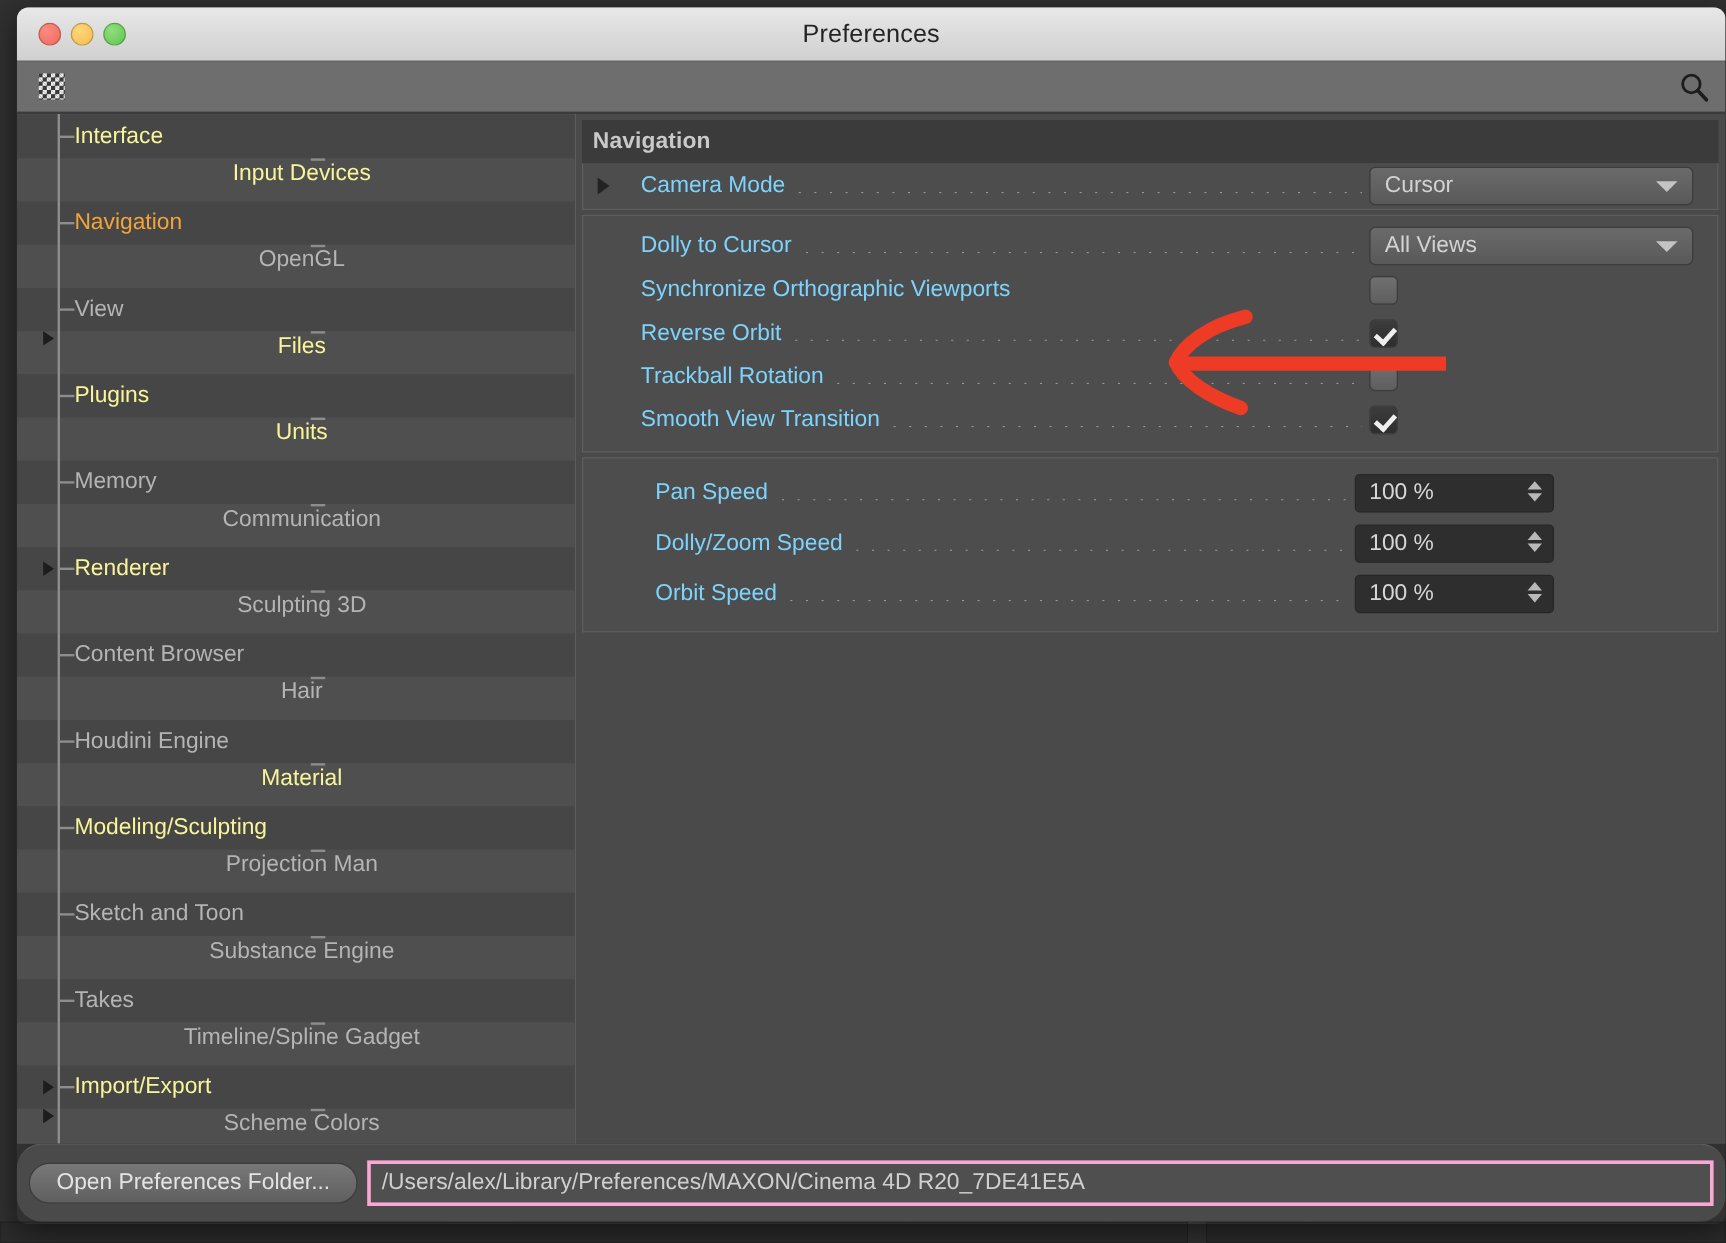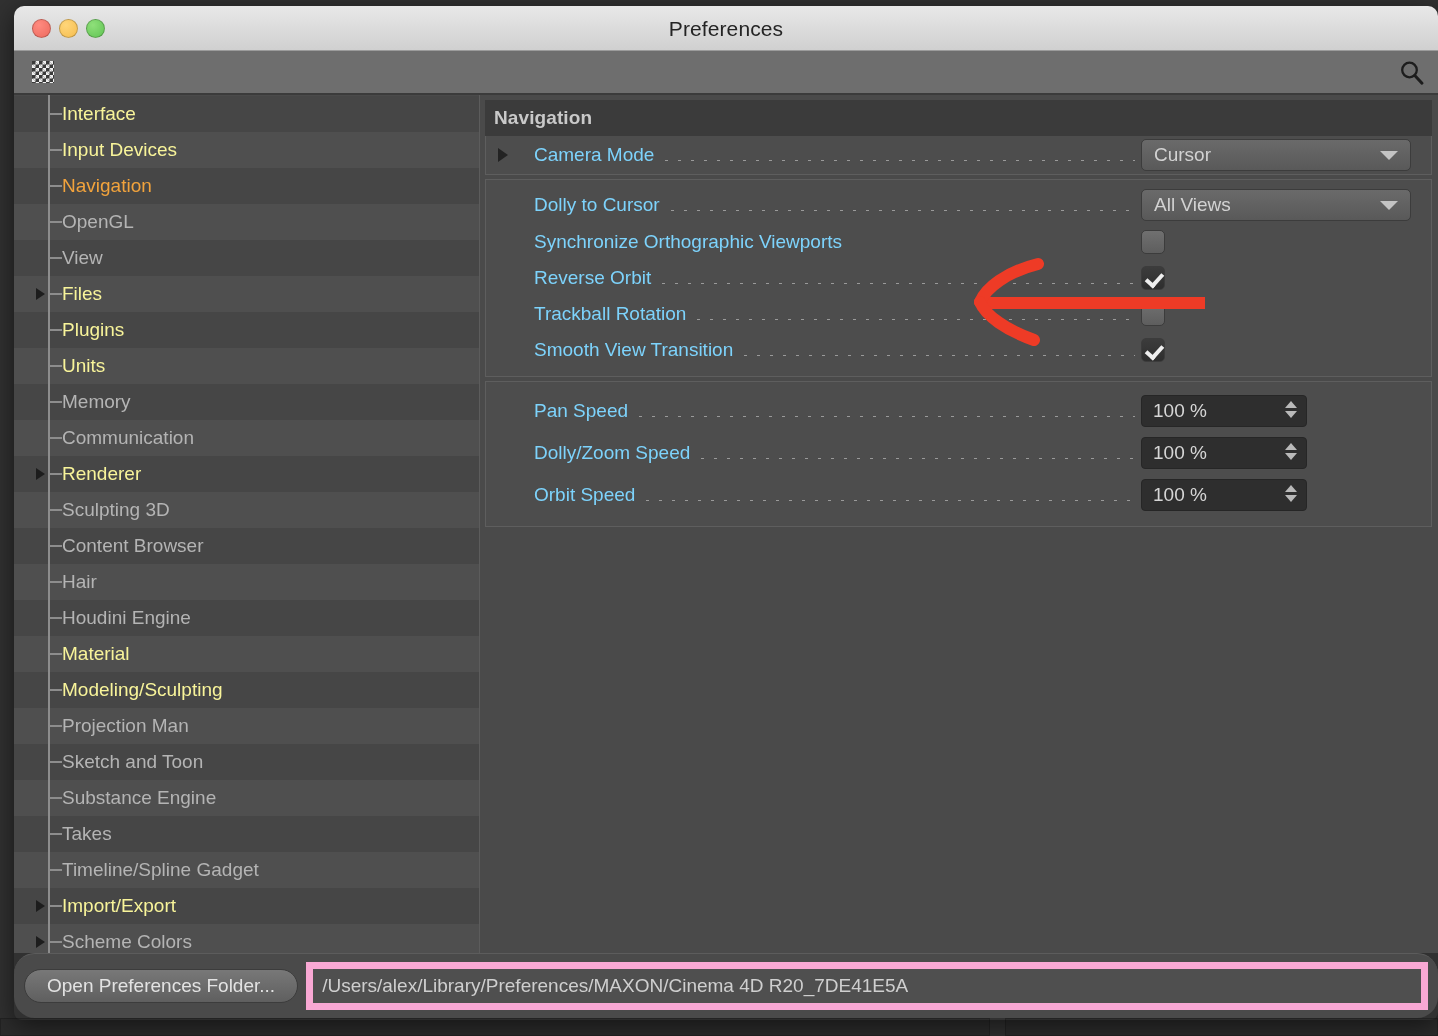--- a/index.html
+++ b/index.html
@@ -107,21 +107,21 @@
   }
   .nav-row {
     position: relative;
     height: 36px;
     display: flex;
     align-items: center;
     padding-left: 10px;
     font-size: 19px;
     white-space: nowrap;
   }
-  .nav-row.alt  { background: #4f4f4f; }
+  .nav-row.alt  { background: #4f4f4f; flex-direction: column; }
   .nav-row.base { background: #464646; }
   .nav-row .tri {
     position: absolute;
     left: 22px;
     width: 0; height: 0;
     border-left: 9px solid #1d1d1d;
     border-top: 6px solid transparent;
     border-bottom: 6px solid transparent;
     z-index: 3;
   }
@@ -295,23 +295,23 @@
     border: 1px solid #3c3c3c;
     color: #e3e3e3;
     font-size: 19px;
     display: flex;
     align-items: center;
     padding: 0 22px;
     white-space: nowrap;
   }
   .path-field {
     flex: 1;
-    height: 48px;
+    height: 38px;
     background: #4f4f4f;
-    border: 7px solid #f9a8d4;
+    border: 3px solid #f9a8d4;
     color: #cfcfcf;
     font-size: 19px;
     display: flex;
     align-items: center;
     padding: 0 9px;
     white-space: nowrap;
     overflow: hidden;
   }
 </style>
 </head>
@@ -509,21 +509,21 @@
 
         <div class="prop-row" style="height:36px">
           <span class="prop-label">Smooth View Transition</span>
           <span class="leader"></span>
           <span class="ctl-slot">
             <span class="checkbox on"></span>
           </span>
         </div>
       </div>
 
-      <div class="group" style="margin-top:4px;border-top:1px solid #5e5e5e;padding:8px 0 10px;">
+      <div class="group" style="margin-top:4px;border-top:1px solid #5e5e5e;padding:8px 12px 10px;">
 
         <div class="prop-row" style="height:42px">
           <span class="prop-label">Pan Speed</span>
           <span class="leader"></span>
           <span class="ctl-slot">
             <span class="spinner">
               <span>100 %</span>
               <span class="arrows">
                   <i class="up"></i>
                   <i class="down"></i>

